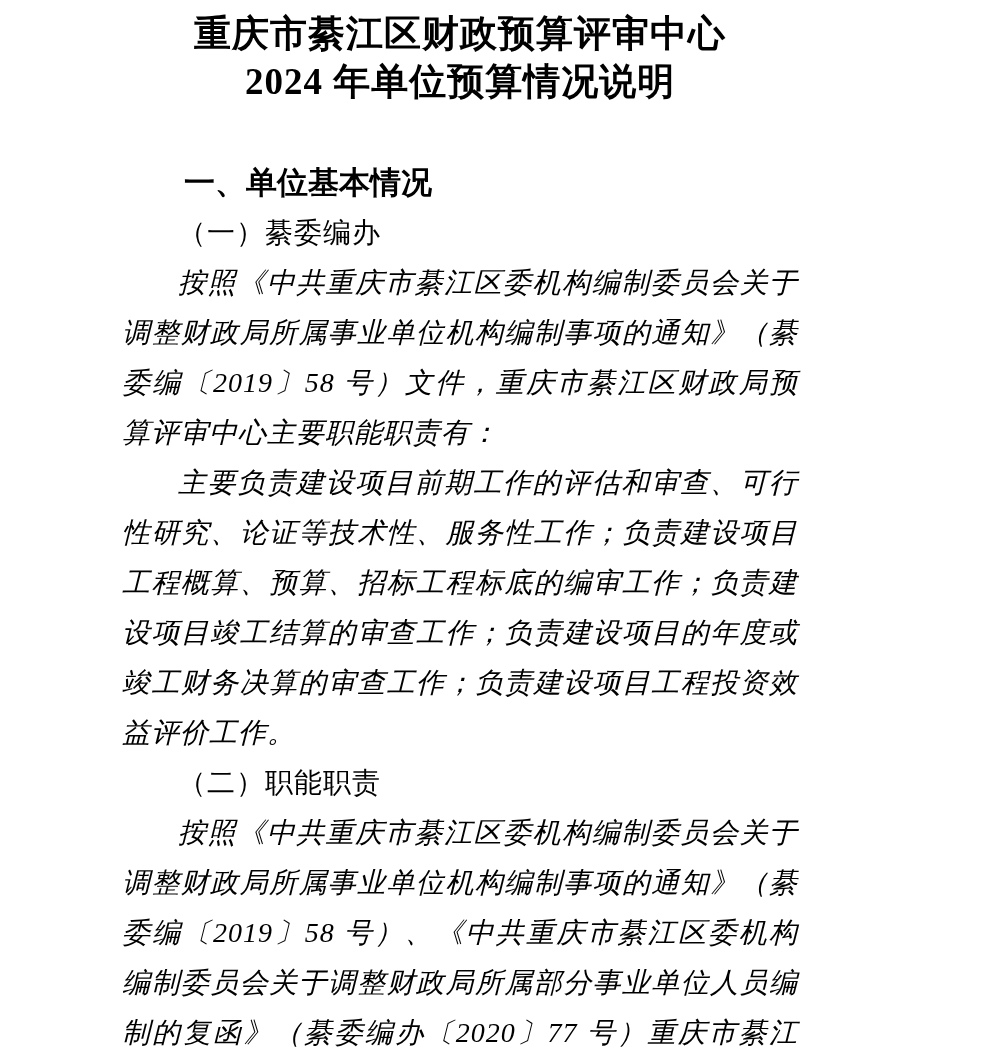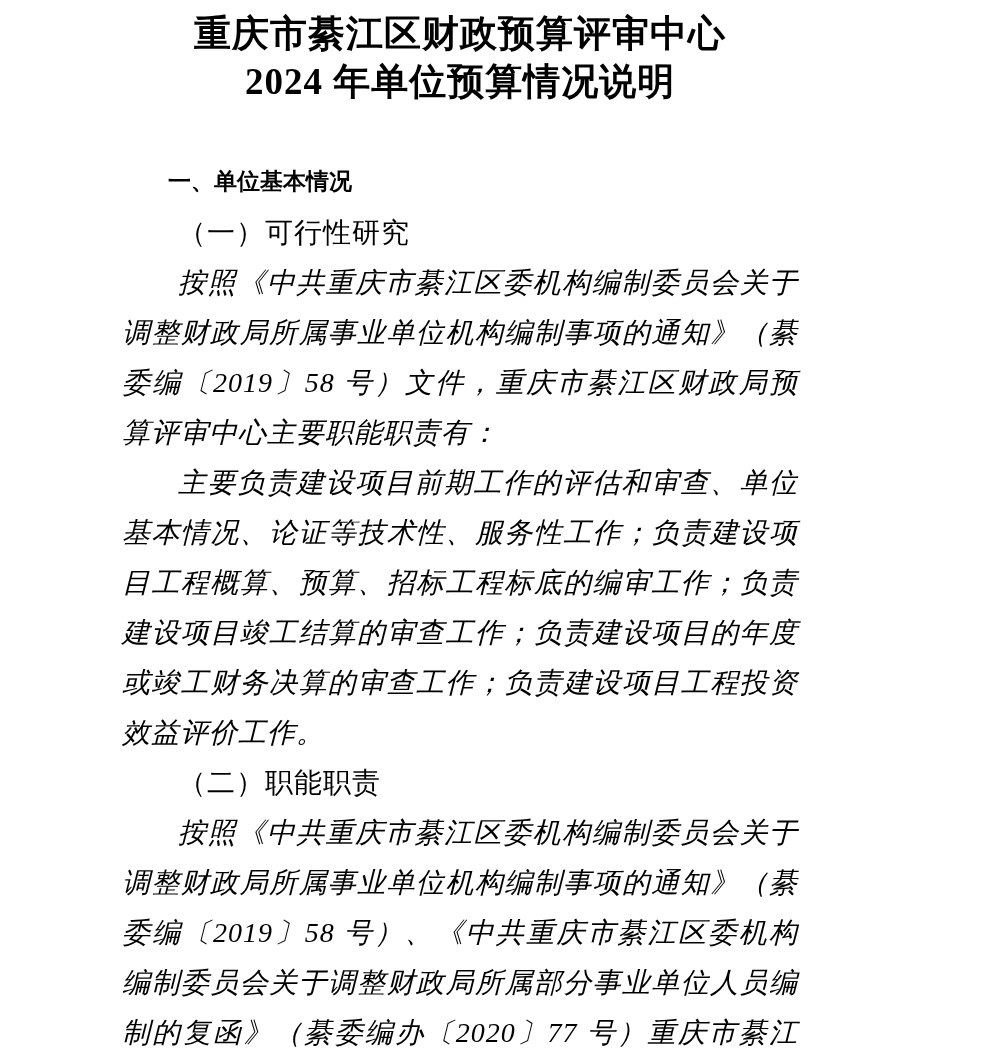--- a/index.html
+++ b/index.html
@@ -21,23 +21,23 @@
   .doc-title {
     text-align: center;
     font-weight: bold;
     font-size: 37px;
     line-height: 48px;
     letter-spacing: 1px;
     margin: 0 0 52px 0;
   }
   .doc-title .t-line { display: block; }
   .sec-heading {
-    font-family: Liberation Mono, monospace;
+    font-family: Liberation Sans, sans-serif;
     font-weight: bold;
-    font-size: 23px;
+    font-size: 31px;
     line-height: 50px;
     text-indent: 2em;
     margin: 0;
   }
   .sub-heading {
     font-family: "Liberation Serif", serif;
     font-weight: normal;
     font-size: 28px;
     line-height: 50px;
     text-indent: 2em;
@@ -60,23 +60,23 @@
 
 <div class="page">
 
   <h1 class="doc-title">
     <span class="t-line">重庆市綦江区财政预算评审中心</span>
     <span class="t-line">2024 年单位预算情况说明</span>
   </h1>
 
   <h2 class="sec-heading">一、单位基本情况</h2>
 
-  <h3 class="sub-heading">（一）可行性研究</h3>
+  <h3 class="sub-heading">（一）綦委编办</h3>
 
   <p class="para">按照《中共重庆市綦江区委机构编制委员会关于调整财政局所属事业单位机构编制事项的通知》（綦委编〔2019〕58 号）文件，重庆市綦江区财政局预算评审中心主要职能职责有：</p>
 
-  <p class="para">主要负责建设项目前期工作的评估和审查、单位基本情况、论证等技术性、服务性工作；负责建设项目工程概算、预算、招标工程标底的编审工作；负责建设项目竣工结算的审查工作；负责建设项目的年度或竣工财务决算的审查工作；负责建设项目工程投资效益评价工作。</p>
+  <p class="para">主要负责建设项目前期工作的评估和审查、可行性研究、论证等技术性、服务性工作；负责建设项目工程概算、预算、招标工程标底的编审工作；负责建设项目竣工结算的审查工作；负责建设项目的年度或竣工财务决算的审查工作；负责建设项目工程投资效益评价工作。</p>
 
   <h3 class="sub-heading">（二）职能职责</h3>
 
   <p class="para">按照《中共重庆市綦江区委机构编制委员会关于调整财政局所属事业单位机构编制事项的通知》（綦委编〔2019〕58 号）、《中共重庆市綦江区委机构编制委员会关于调整财政局所属部分事业单位人员编制的复函》（綦委编办〔2020〕77 号）重庆市綦江区财政预算评审中心单位构成如下：本单位属公益一类事业单位，重庆市綦江区财政预算评审中心事业编制 11 名。设主任 1 名，副主任 1 名。</p>
 
 </div>
 
 </body></html>

